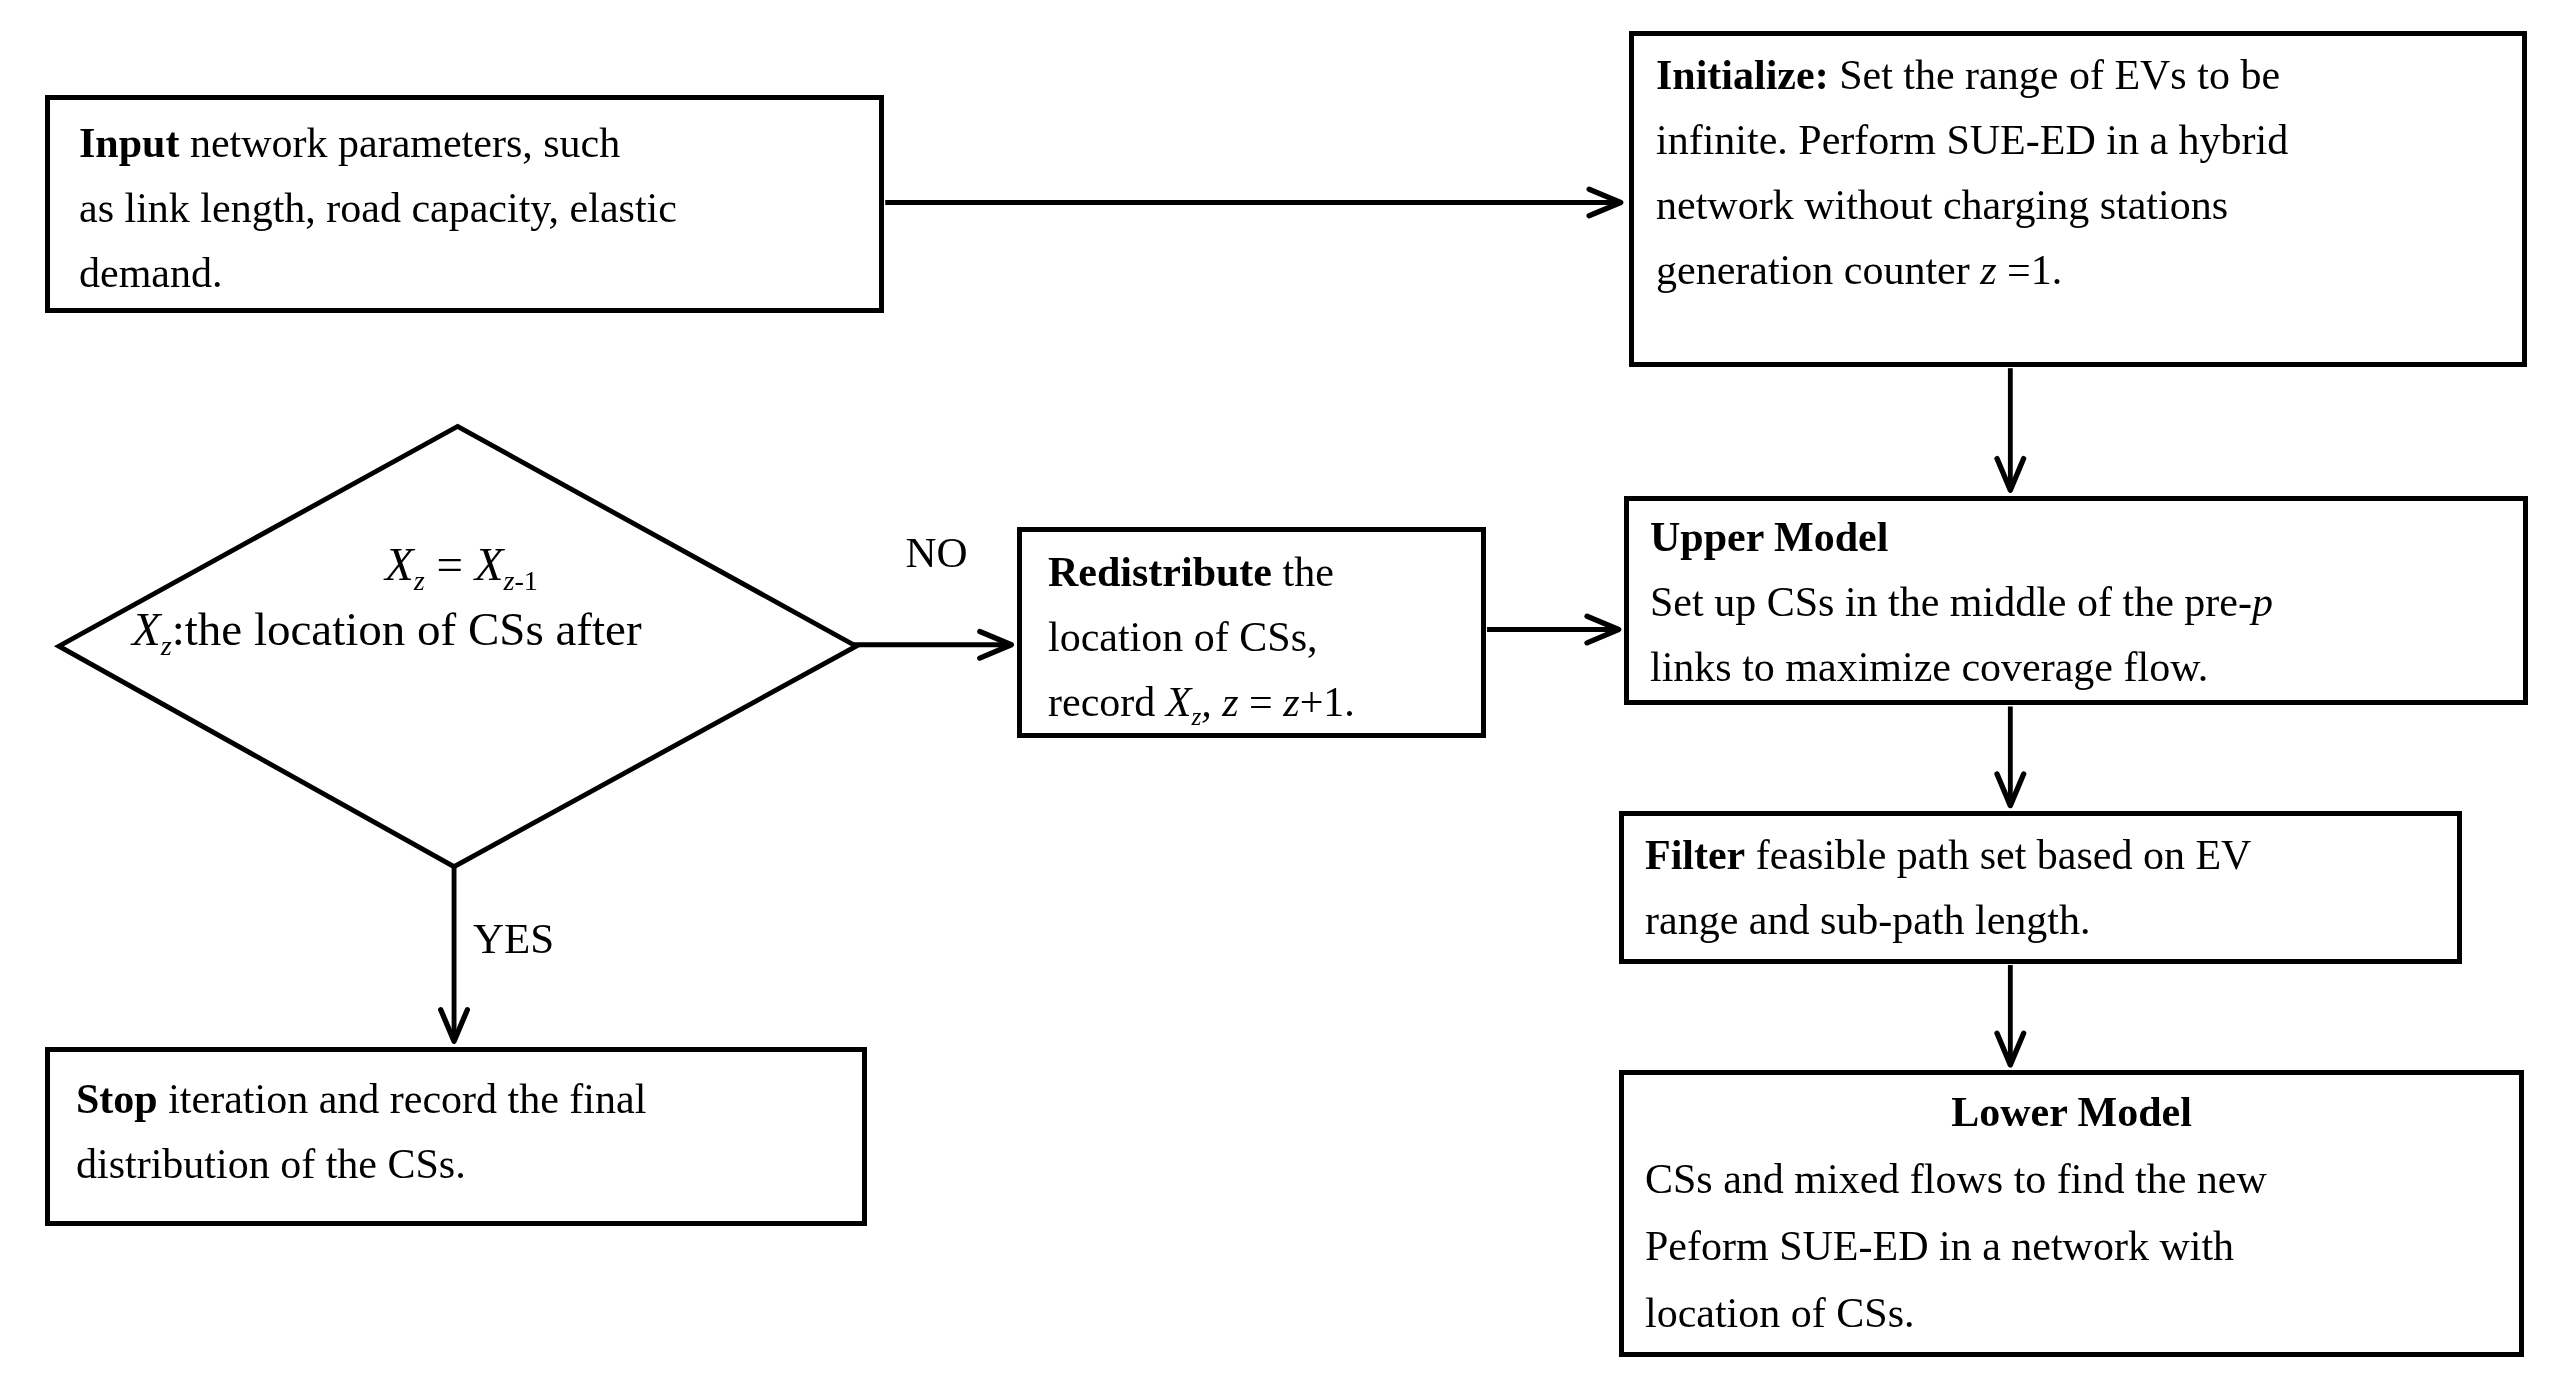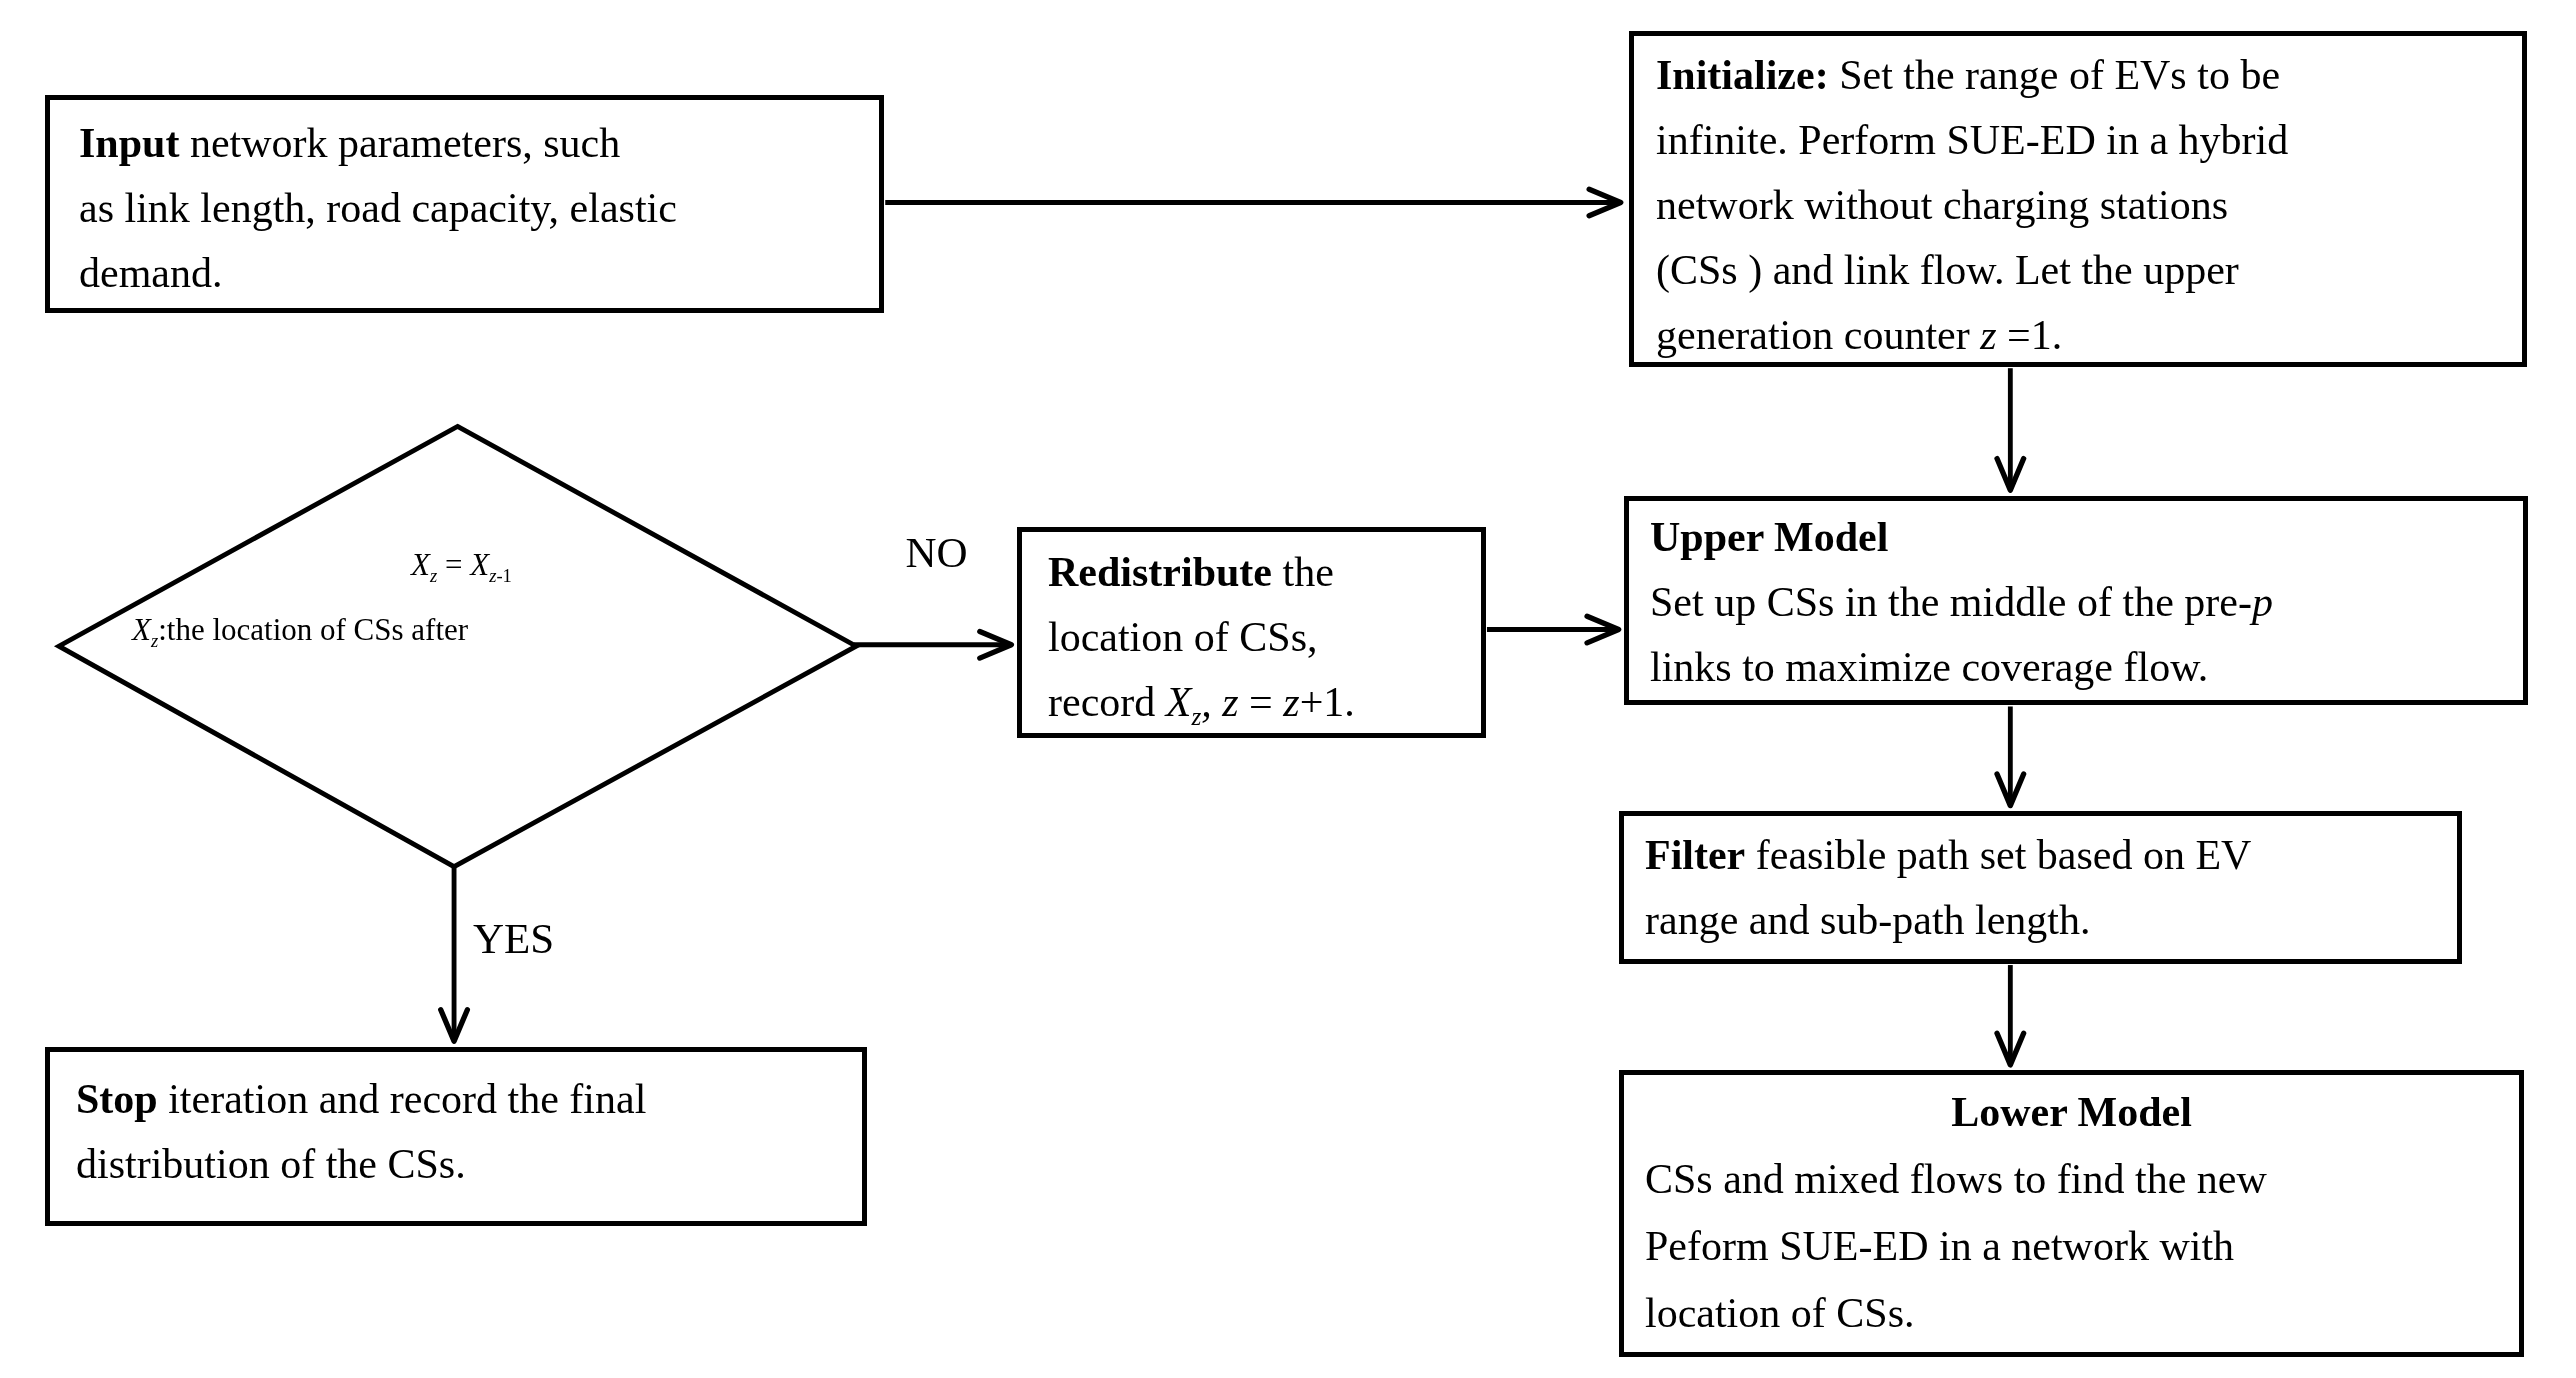--- a/index.html
+++ b/index.html
@@ -16,21 +16,21 @@
   .node{
     position:absolute;
     box-sizing:border-box;
     background:#ffffff;
     border:5.5px solid #000000;
     font-size:42px;
     line-height:65px;
     z-index:1;
   }
   .node .rich div{white-space:nowrap;}
-  .plain{position:absolute;z-index:1;font-size:31px;line-height:65px;}
+  .plain{position:absolute;z-index:1;font-size:47px;line-height:65px;}
   .b{font-weight:bold;}
   .i{font-style:italic;}
   sub{font-size:60%;line-height:0;}
   .edge-label{
     position:absolute;z-index:2;
     font-size:43px;line-height:49px;
     text-align:center;
   }
   
   #node-input       {left:45px;   top:95px;  width:839px; height:218px; padding:11px 29px;}
@@ -73,21 +73,20 @@
         <div><span>as link length, road capacity, elastic</span></div>
         <div><span>demand.</span></div>
       </div>
   </div>
 
   <div class="node" id="node-initialize">
     <div class="rich">
         <div><span class="b">Initialize:</span><span> Set the range of EVs to be</span></div>
         <div><span>infinite. Perform SUE-ED in a hybrid</span></div>
         <div><span>network without charging stations</span></div>
-        <div><span>(CSs ) and link flow. Let the upper</span></div>
         <div><span>generation counter </span><span class="i">z</span><span> =1.</span></div>
       </div>
   </div>
 
   <div class="plain" id="node-decision-text">
     <div class="rich">
         <div style="text-align: center;"><span class="i">X</span><sub class="i">z</sub><span> = </span><span class="i">X</span><sub class="i">z</sub><sub>-1</sub></div>
         <div><span class="i">X</span><sub class="i">z</sub><span>:the location of CSs after</span></div>
       </div>
   </div>

